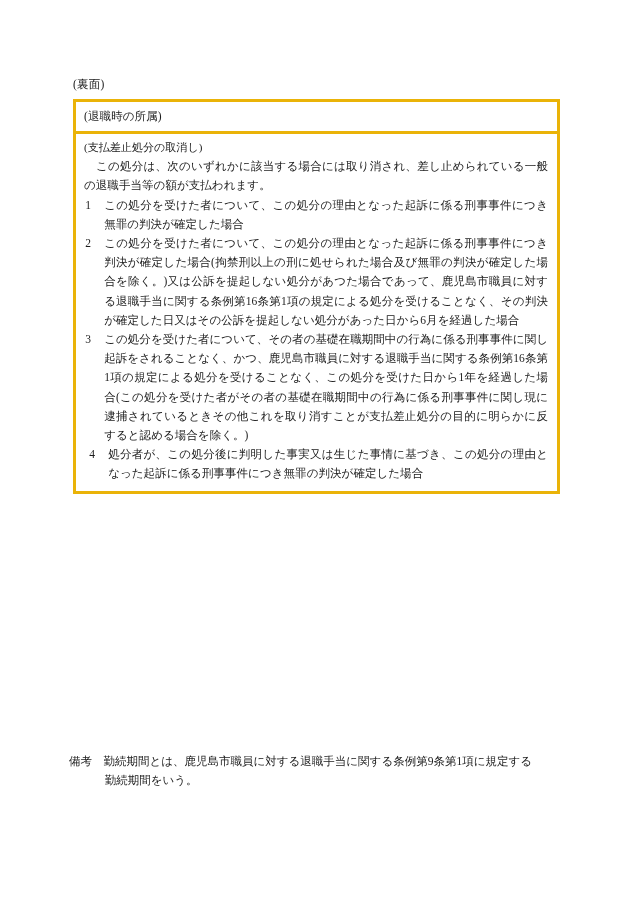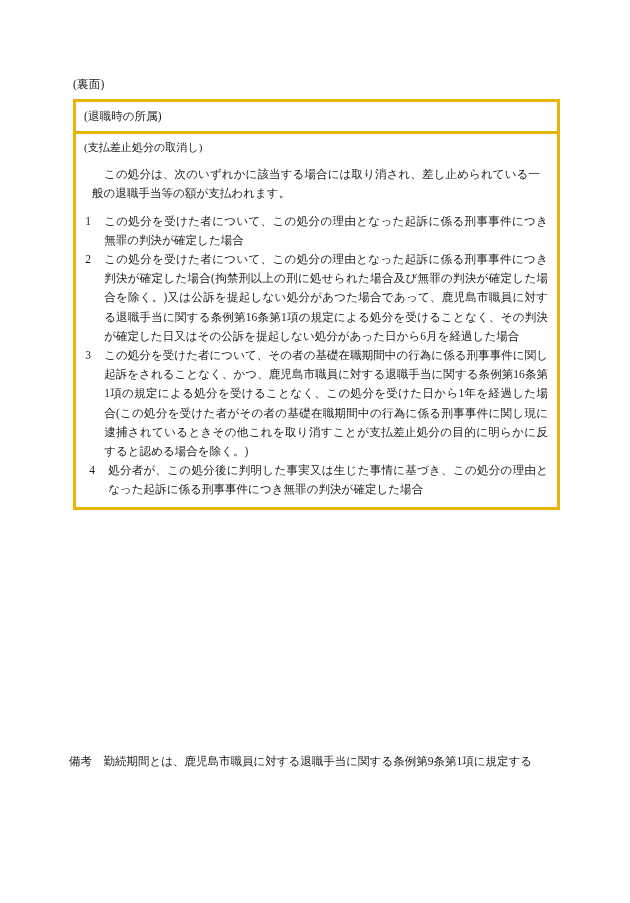--- a/index.html
+++ b/index.html
@@ -91,21 +91,21 @@
     font-size: 11.5px;
     line-height: 19.2px;
     letter-spacing: 0.05px;
   }
   .cancel-heading {
     margin: 0;
     font-size: 11px;
     line-height: 19.2px;
   }
   .cancel-lead {
-    margin: 8px;
+    margin: 0;
     text-indent: 1.05em;
     text-align: justify;
     text-justify: inter-character;
     font-size: 11.5px;
     line-height: 19.2px;
   }
 
   .cancel-list {
     margin: 0;
     padding: 0;
@@ -194,15 +194,16 @@
               </li>
             </ul>
           </div>
         </td>
       </tr>
     </tbody>
   </table>
 
   <div class="remarks">
     <span class="remarks-line">備考　勤続期間とは、鹿児島市職員に対する退職手当に関する条例第9条第1項に規定する</span>
+    <span class="remarks-line second">勤続期間をいう。</span>
   </div>
 
 </div>
 
 </body></html>

